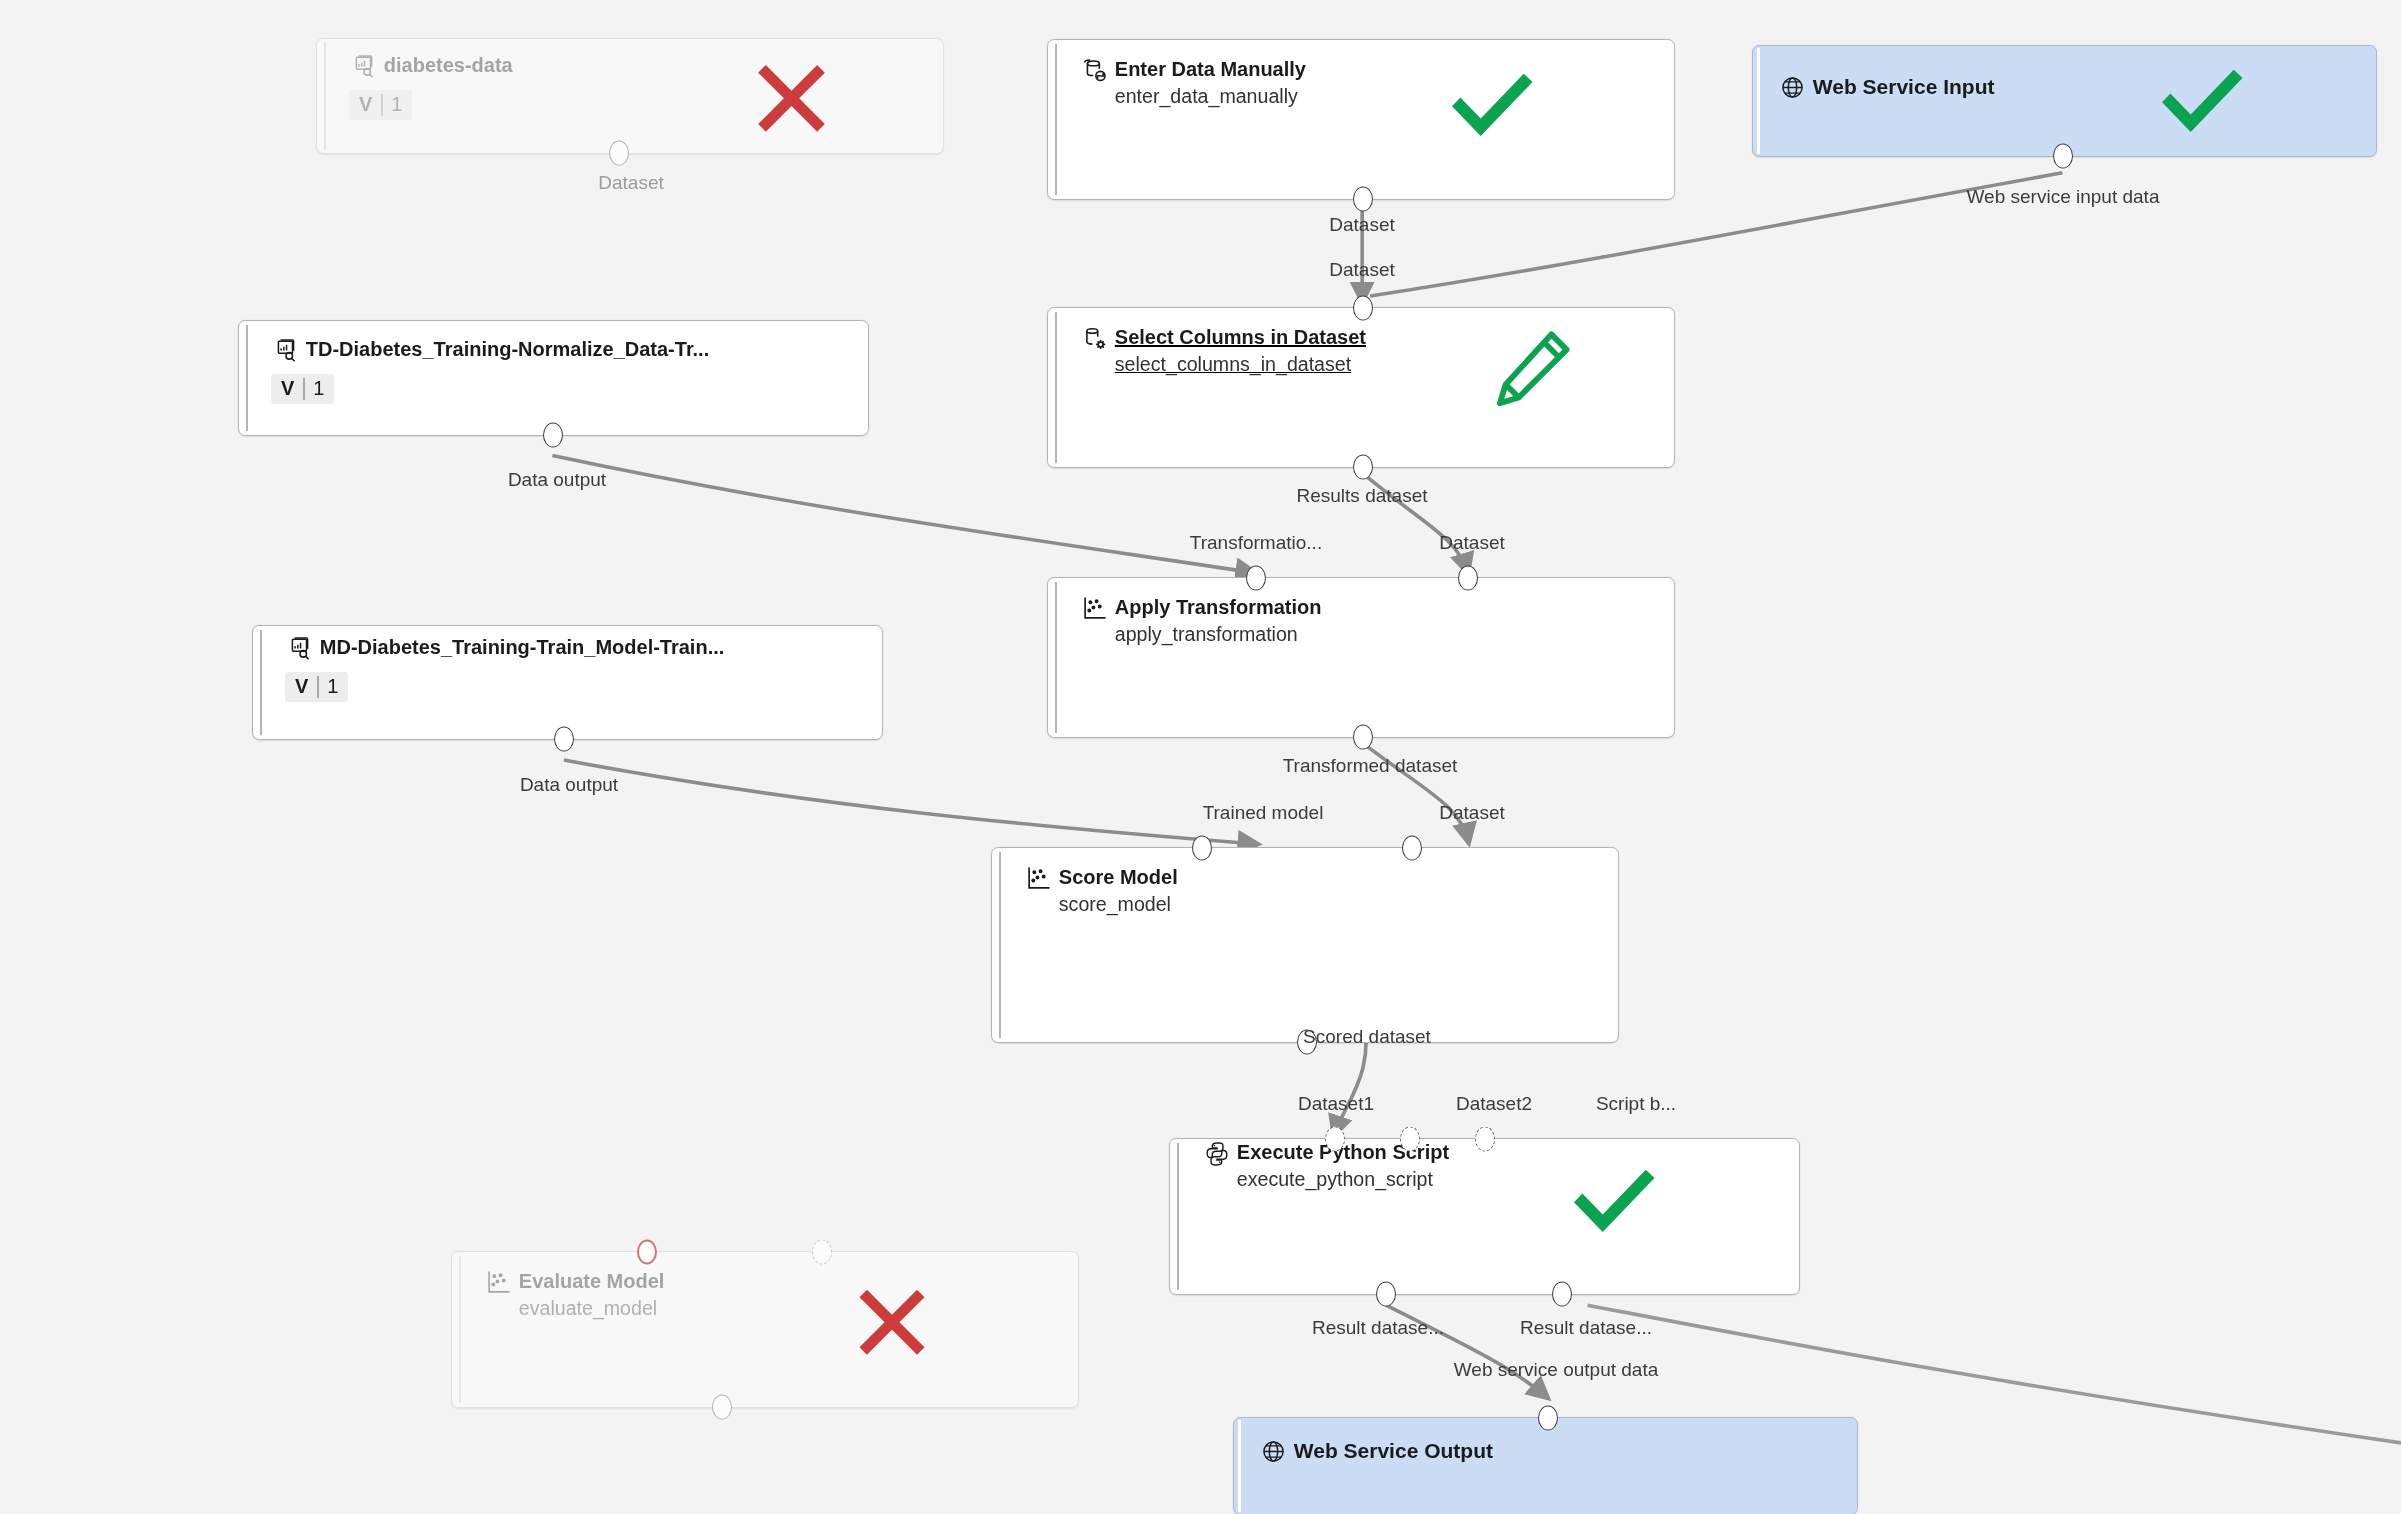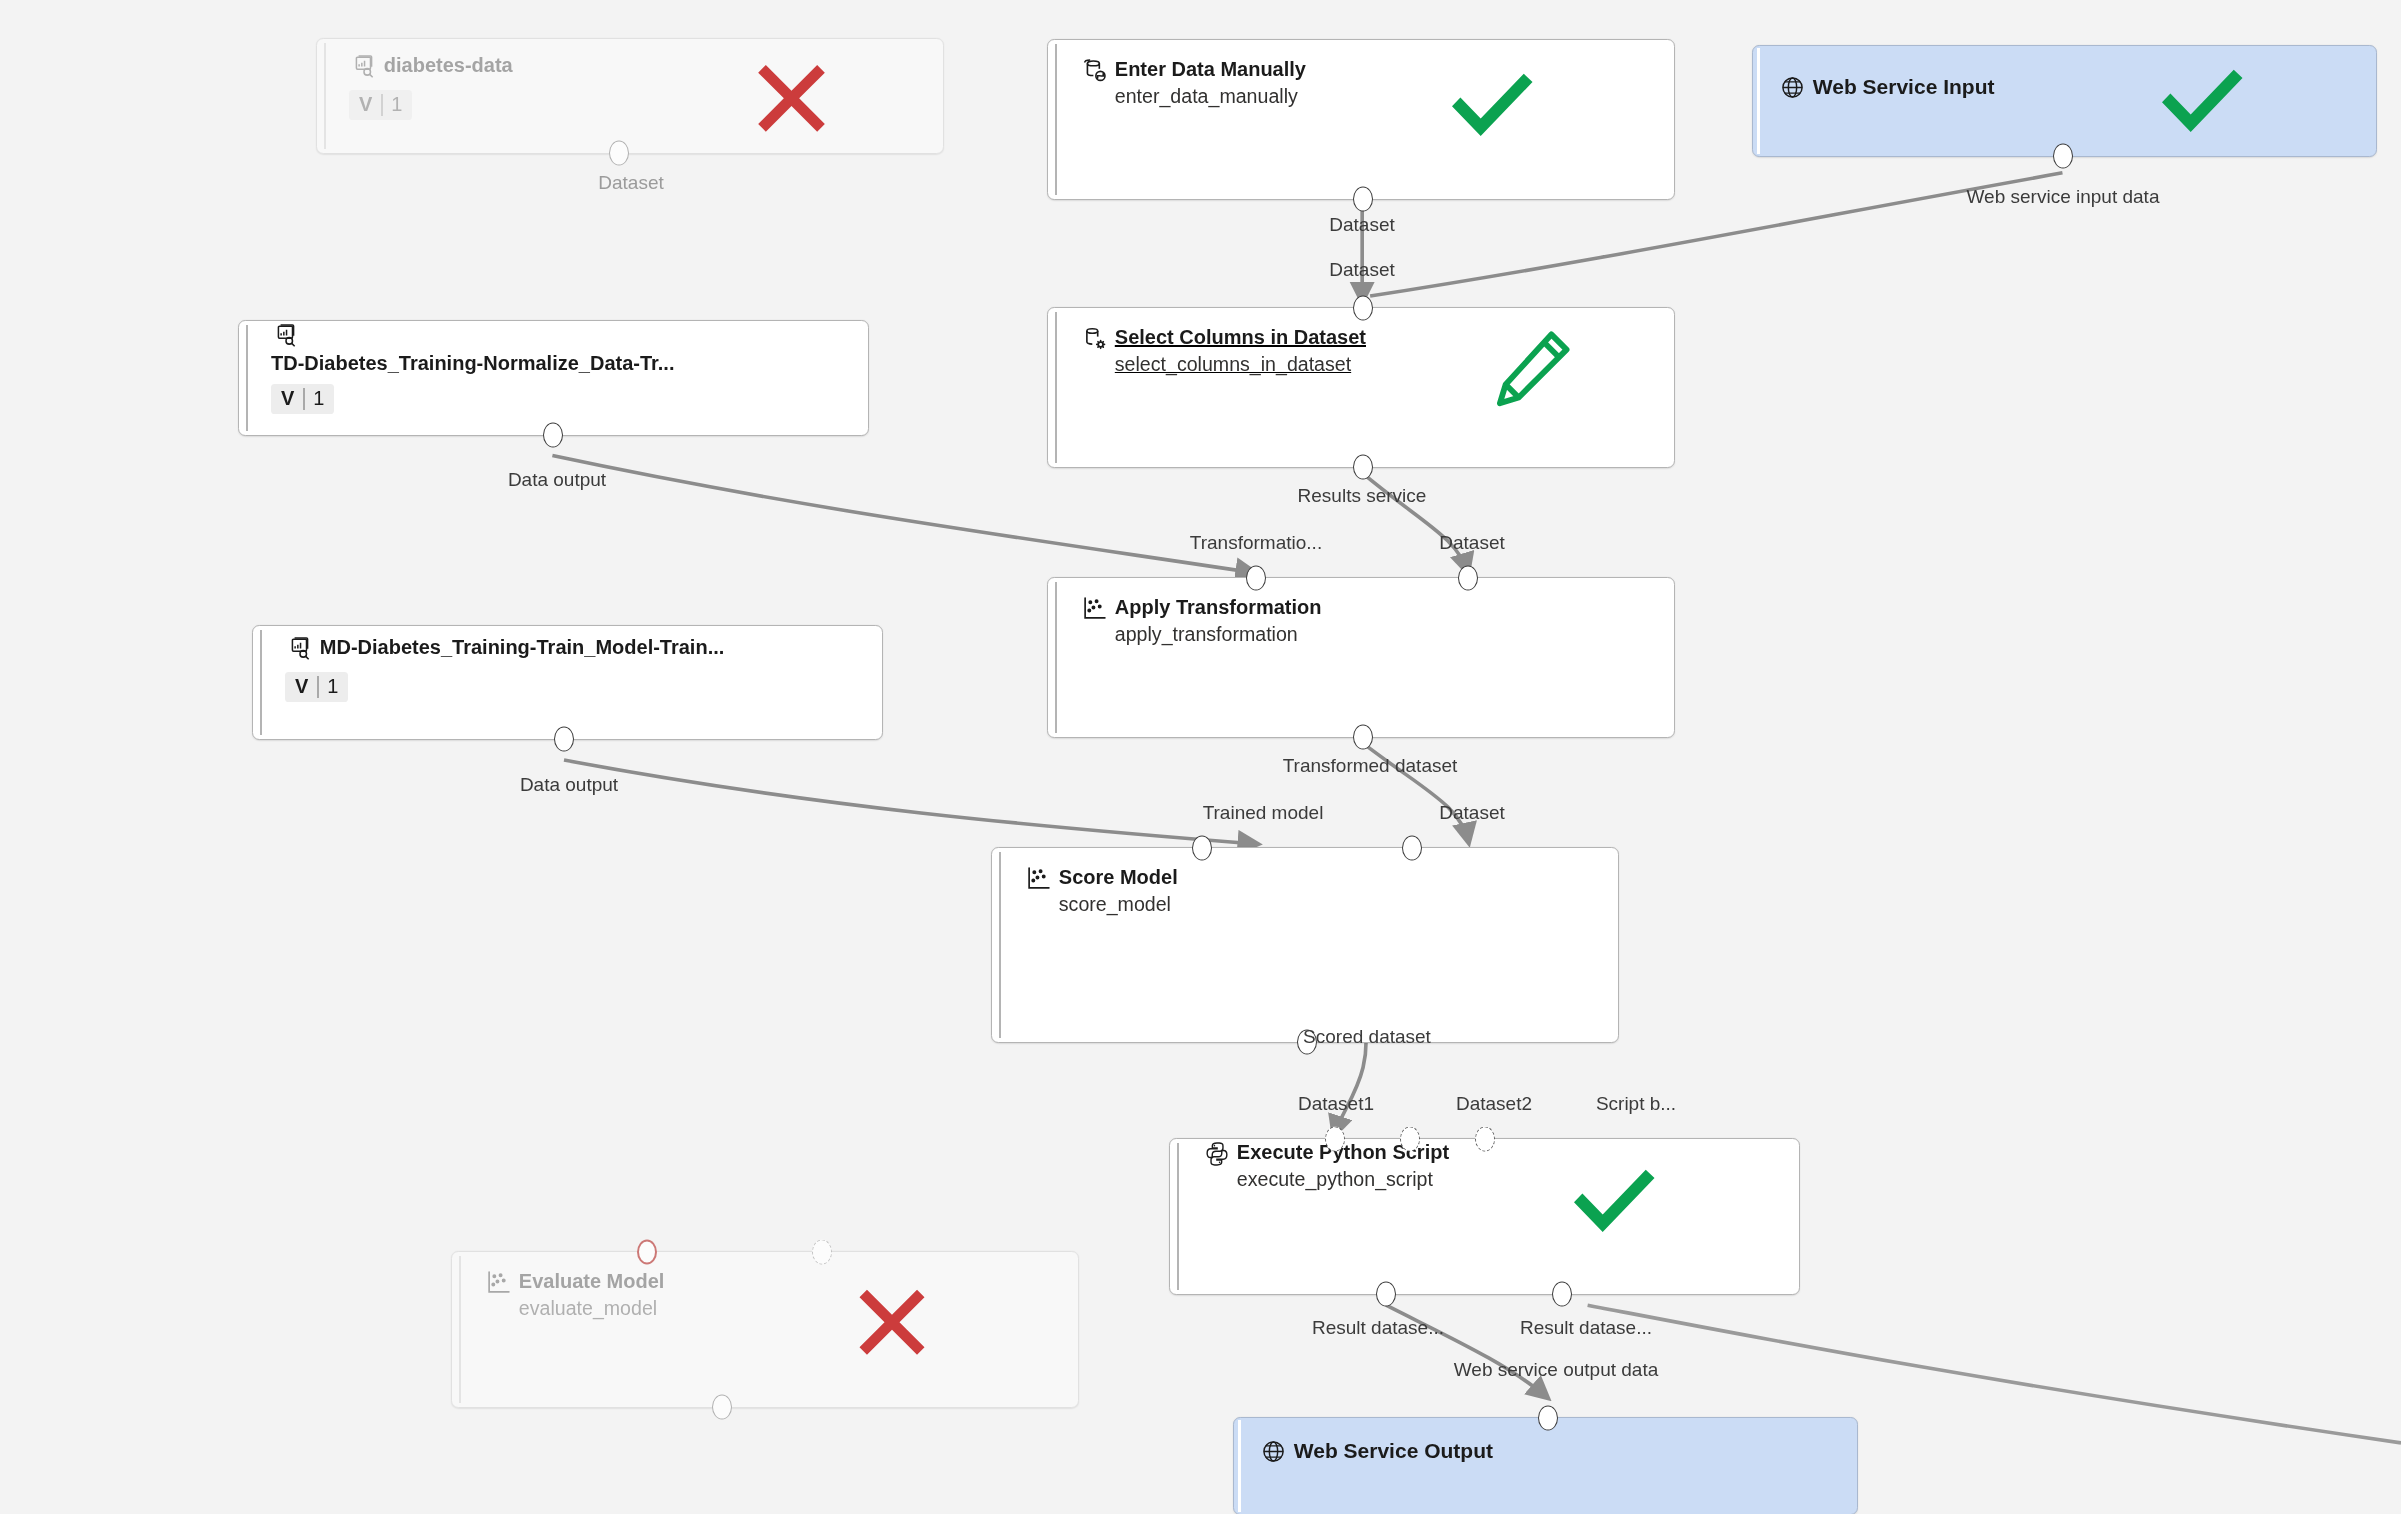--- a/index.html
+++ b/index.html
@@ -204,21 +204,21 @@
         <path d="M21.5 4.2 L9.2 17 L3.4 11 L1 13.5 L9.2 22 L24 6.6 Z" fill="#0ba250"></path>
       </svg>
     </span>
     <span class="port" style="left:49.8%;top:100%;"></span>
   </div>
   <div class="elabel" style="left:2063px;top:197px;">Web service input data</div>
 
   <div class="node" style="left:238px;top:320px;width:631px;height:116px;">
     <div class="accent"></div>
     <div class="node-body">
-      <div class="row" style="padding-top:0;flex-direction:column;">
+      <div class="row" style="padding-top:15px;">
         <span class="nicon">
           <svg width="26" height="26" viewBox="0 0 24 24" fill="none" stroke="#1b1b1b" stroke-width="1.4">
             <rect x="5" y="3" width="13" height="11" rx="1"></rect>
             <path d="M7 1.8h11a1 1 0 0 1 1 1v9"></path>
             <path d="M7.5 11.5v-2M10 11.5V8M12.5 11.5V6.2"></path>
             <circle cx="15" cy="16.5" r="3"></circle>
             <path d="M17.3 18.8 20 21.5"></path>
           </svg>
         </span>
         <div class="titles">
@@ -259,21 +259,21 @@
     <span class="mark" style="left:441px;top:17.4px;">
       <svg width="87" height="87" viewBox="0 0 24 24" fill="none" stroke="#0ba250" stroke-width="1.6" stroke-linejoin="round">
         <path d="M17.2 2.6 L21.4 6.8 L8.2 20 L3 21.6 L4.6 16.4 Z"></path>
         <path d="M15.1 4.7 L19.3 8.9"></path>
         <path d="M4.6 16.4 L8.2 20"></path>
       </svg>
     </span>
     <span class="port" style="left:50.3%;top:0%;"></span>
     <span class="port" style="left:50.3%;top:100%;"></span>
   </div>
-  <div class="elabel" style="left:1362px;top:496px;">Results service</div>
+  <div class="elabel" style="left:1362px;top:496px;">Results dataset</div>
   <div class="elabel" style="left:1362px;top:270px;">Dataset</div>
 
   <div class="node" style="left:252px;top:625px;width:631px;height:115px;">
     <div class="accent"></div>
     <div class="node-body">
       <div class="row" style="padding-top:8px;">
         <span class="nicon">
           <svg width="26" height="26" viewBox="0 0 24 24" fill="none" stroke="#1b1b1b" stroke-width="1.4">
             <rect x="5" y="3" width="13" height="11" rx="1"></rect>
             <path d="M7 1.8h11a1 1 0 0 1 1 1v9"></path>

